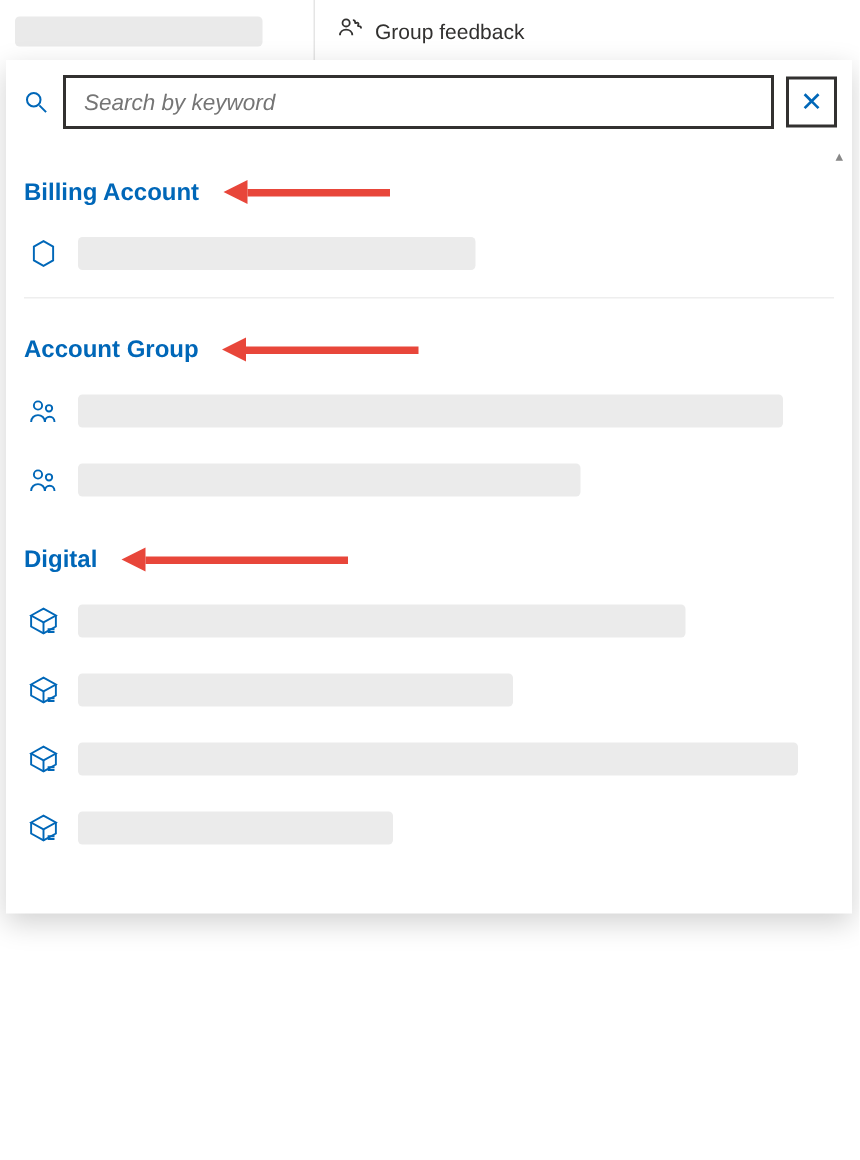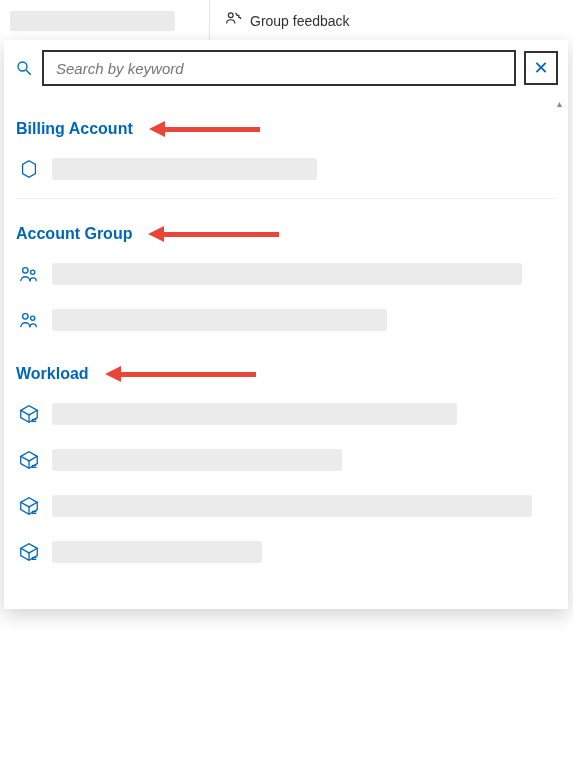--- a/index.html
+++ b/index.html
@@ -98,21 +98,21 @@
       top: 58px;
       font-size: 10px;
       color: #888;
     }
 
     .section {
       padding: 0 12px;
     }
     .section-header {
       display: flex;
-      align-items: center;
+      align-items: flex-start;
       margin-top: 26px;
       margin-bottom: 12px;
       position: relative;
     }
     .section-title {
       color: #0067b8;
       font-weight: 600;
       font-size: 16px;
     }
     .arrow {
@@ -242,21 +242,21 @@
           <path d="M13 20c0-2.3 1.5-3.8 3.5-3.8s3.5 1.5 3.5 3.8"></path>
         </svg>
       </span>
       <div class="item-label-blur" style="width:335px"></div>
     </div>
   </div>
 
 
   <div class="section">
     <div class="section-header">
-      <span class="section-title">Workload</span>
+      <span class="section-title">Digital</span>
       <span class="arrow">
         <span class="arrow-head"></span>
           <span class="arrow-line" style="width:135px"></span>
       </span>
     </div>
     <div class="item-row">
       <span class="item-icon">
         <svg width="22" height="22" viewBox="0 0 24 24">
           <path d="M3 8l9-5 9 5-9 5-9-5z"></path>
             <path d="M3 8v8l9 5 9-5V8"></path>

